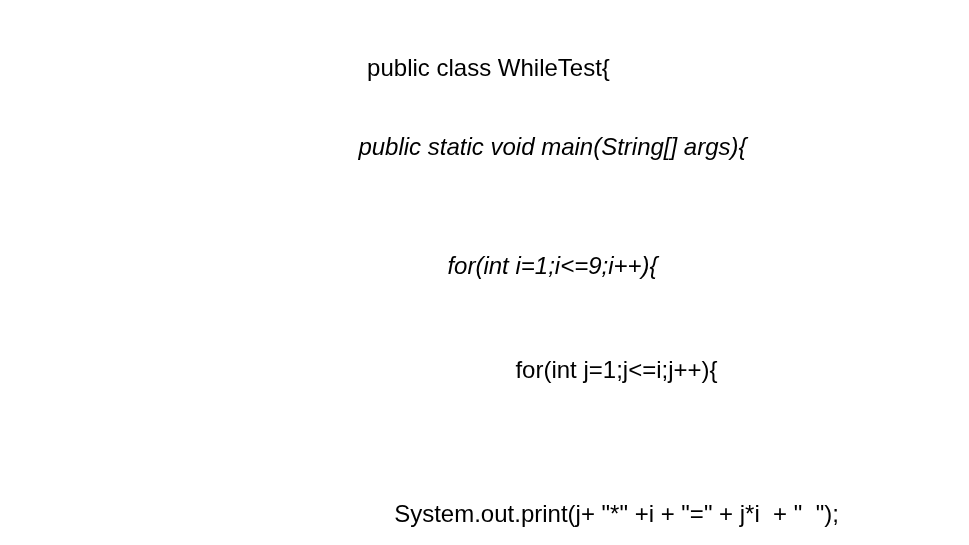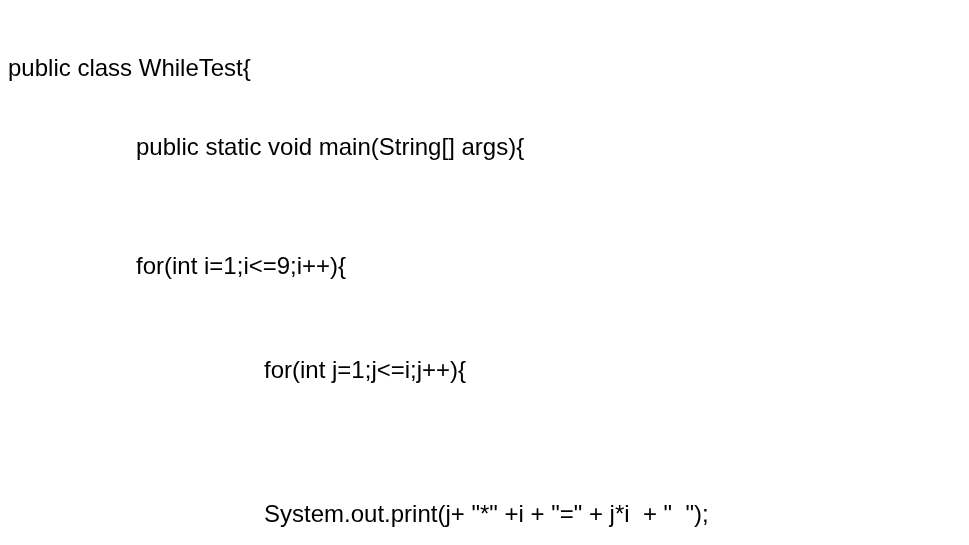--- a/index.html
+++ b/index.html
@@ -15,23 +15,25 @@
       padding: 8px 0 0 8px;
       line-height: 1.65;
       width: 969px;
       height: 545px;
     }
     .code-block {
       white-space: pre;
     }
     .line {
       display: block;
+      text-align: center;
     }
     .indent1 {
       padding-left: 128px;
+      font-style: italic;
     }
     .indent2 {
       padding-left: 256px;
       margin-top: 25px;
     }
     .indent3 {
       padding-left: 340px;
     }
   </style>
 </head>

